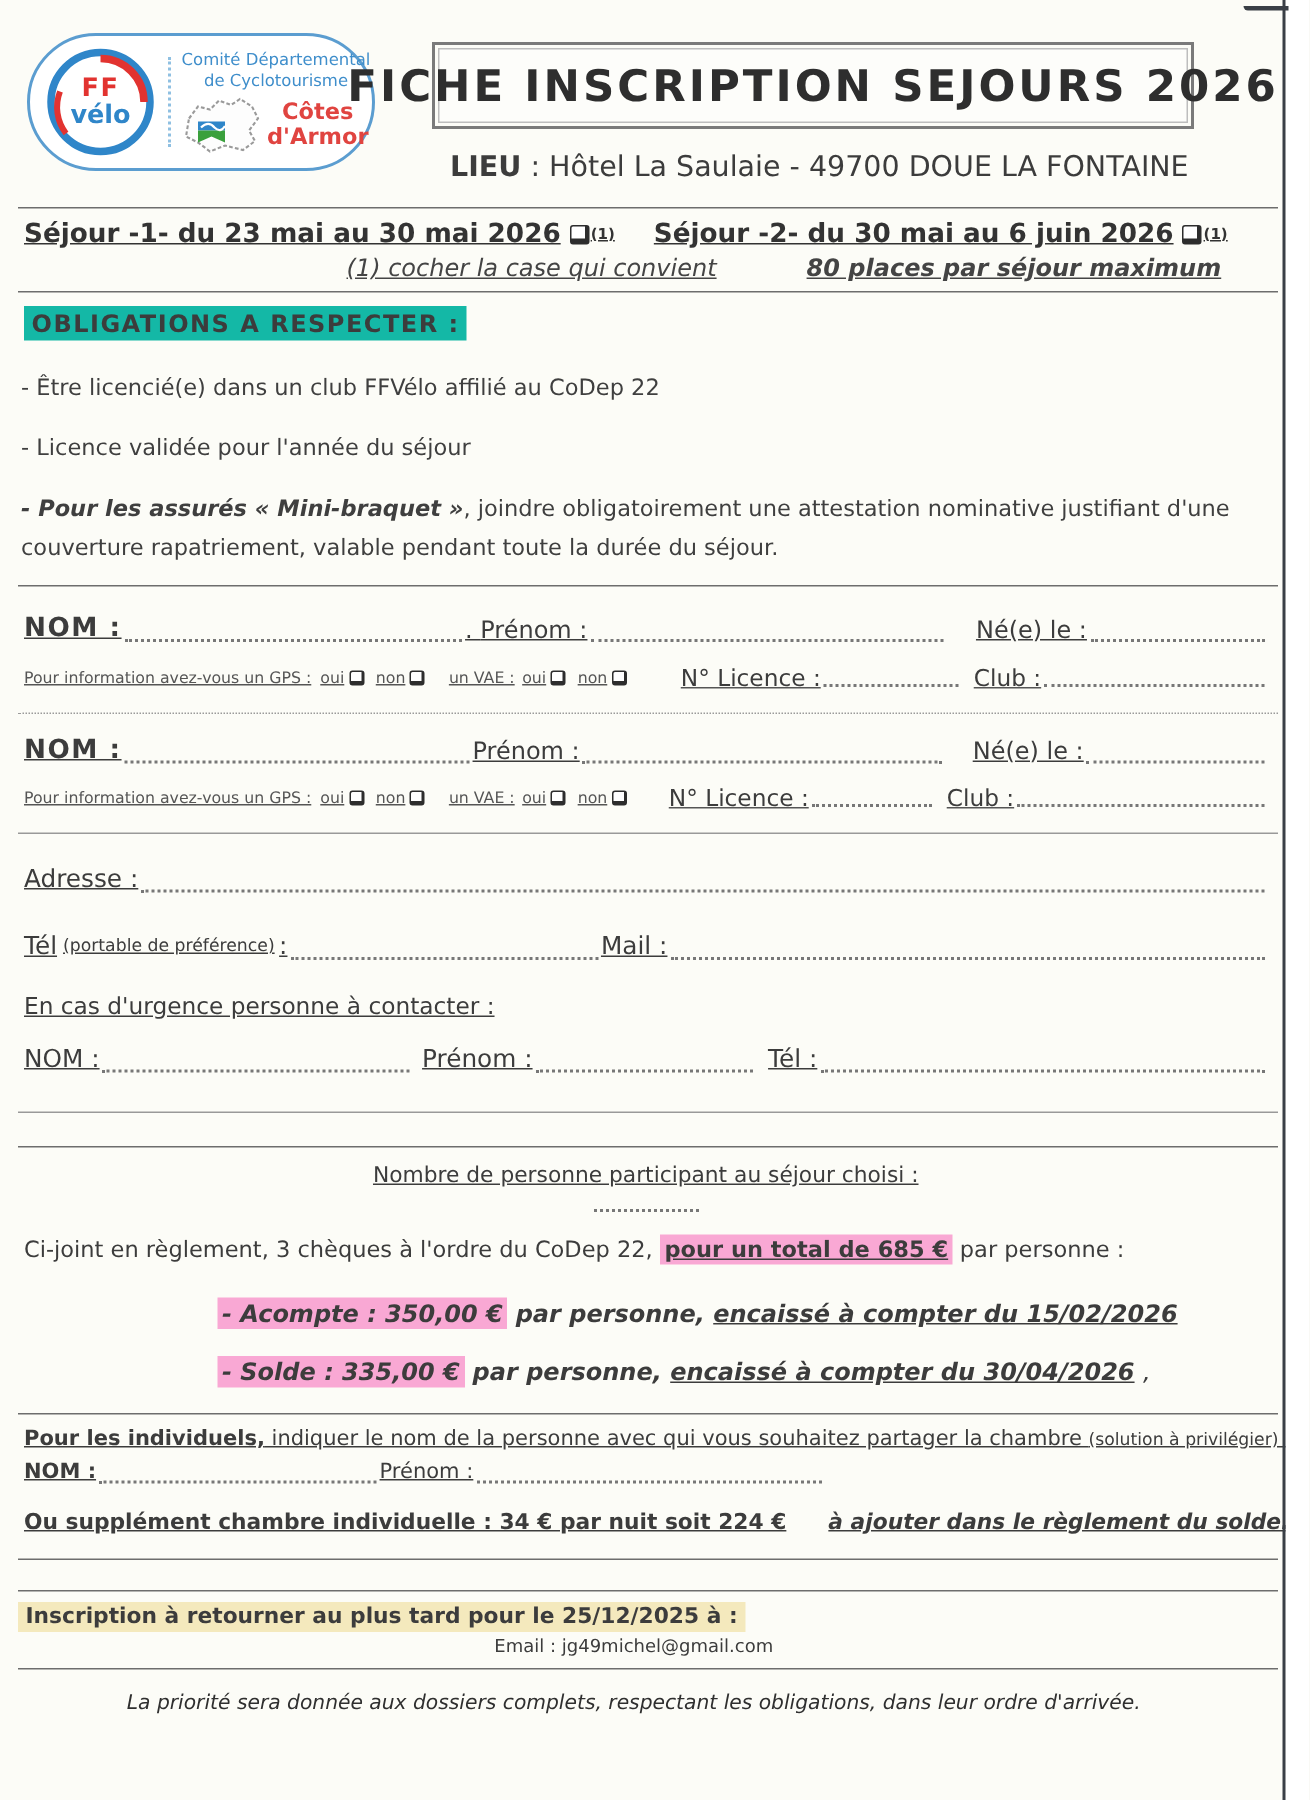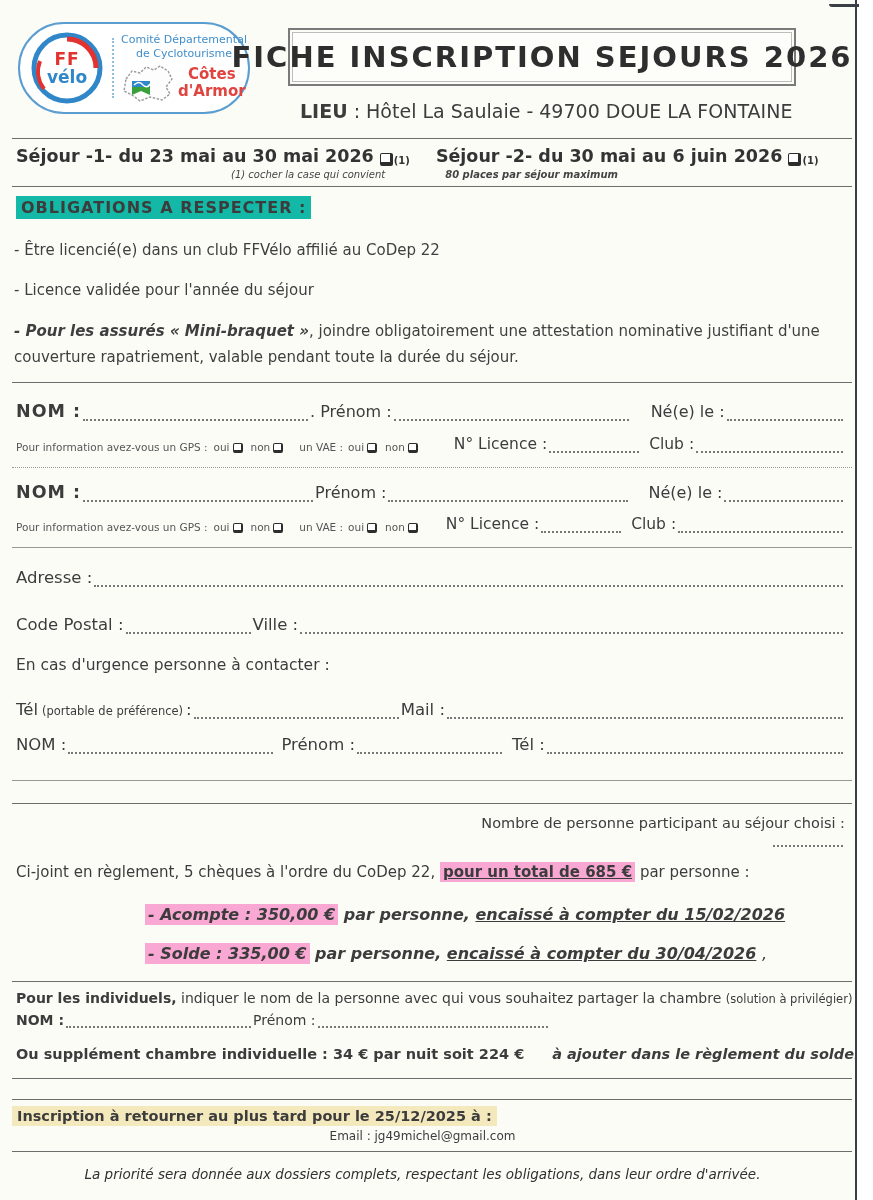--- a/index.html
+++ b/index.html
@@ -47,37 +47,37 @@
   .title-box span { font-size:29px; font-weight:bold; color:#2e2e2e; letter-spacing:2px; white-space:nowrap; }
 
   .lieu { position:absolute; left:300px; top:100px; font-size:19px; white-space:nowrap; }
   .lieu b { font-weight:bold; }
 
   
   .hr { position:relative; width:840px; margin-left:12px; border-top:1.6px solid #6d6d6d; }
   .hr.thin { border-top:1px solid #999; }
   .hr.dotfine { border-top:1.5px dotted #9a9a9a; }
 
-  .row { display:flex; align-items:flex-end; margin:0 28px 0 16px; white-space:nowrap; }
+  .row { display:flex; align-items:center; margin:0 28px 0 16px; white-space:nowrap;text-decoration:underline; }
   .dots { flex:1 1 auto; border-bottom:2px dotted #777; height:1.1em; margin:0 2px; min-width:20px; }
   .dots.fixed { flex:0 0 auto; }
 
   .cb { display:inline-block; width:13px; height:13px; background:#fff;
         border:1.5px solid #2d2d2d; border-bottom-width:4.5px; border-right-width:3px;
         border-radius:2px; vertical-align:-1px; margin:0 1px 0 6px; }
   .sup1 { font-size:10px; vertical-align:-2px; }
 
   .hl-bright { background:#f9a8d4; padding:1px 3px; }
   .hl-pale { background:#14b8a6; padding:2px 5px; }
   .hl-footer { background:#f4e9bd; padding:2px 5px; }
 
   
   .sejour-row { margin-top:7px; font-size:17.5px; font-weight:bold; color:#333; }
   .sejour-row .gap { width:26px; flex:0 0 auto; }
-  .note-row { margin-top:3px; font-size:10px; color:#444; }
+  .note-row { margin-top:3px; font-size:16px; color:#444; }
   .note-row .n1 { font-style:italic; margin-left:215px; }
   .note-row .n2 { font-style:italic; font-weight:bold; margin-left:60px; }
 
   .oblig-head { margin:9px 0 0 16px; font-size:16px; font-weight:bold; letter-spacing:1px; display:inline-block; }
   .oblig-item { margin:0 28px 0 14px; font-size:15px; color:#3f3f3f; }
   .bi { font-weight:bold; font-style:italic; }
 
   .nom-row { font-size:16px; }
   .nom-row .nom { font-weight:bold; font-size:17.5px; letter-spacing:1px; }
   .gps-row { font-size:10.5px; color:#555; }
@@ -224,55 +224,49 @@
     <span class="big" style="margin-left:8px">Club :</span>
     <span class="dots"></span>
   </div>
 
   <div class="hr thin" style="margin-top:14px"></div>
 
   <div class="row addr-row" style="margin-top:20px">
     <span>Adresse :</span>
     <span class="dots"></span>
   </div>
-  <div class="row addr-row" style="margin-top:28px">
-    <span>Code Postal :</span>
-    <span class="dots fixed" style="width:125px"></span>
-    <span>Ville :</span>
-    <span class="dots"></span>
-  </div>
-  <div class="row" style="margin-top:22px; font-size:15.5px">
-    <span>En cas d'urgence personne à contacter :</span>
-  </div>
   <div class="row addr-row" style="margin-top:26px">
     <span>Tél</span>
     <span class="small-note" style="margin:0 3px 1px 4px">(portable de préférence)</span>
     <span>:</span>
     <span class="dots fixed" style="width:205px"></span>
     <span>Mail :</span>
     <span class="dots"></span>
   </div>
+  <div class="row" style="margin-top:22px; font-size:15.5px">
+    <span>En cas d'urgence personne à contacter :</span>
+  </div>
   <div class="row addr-row" style="margin-top:16px">
     <span>NOM :</span>
     <span class="dots fixed" style="width:205px"></span>
     <span style="margin-left:6px">Prénom :</span>
     <span class="dots fixed" style="width:145px"></span>
     <span style="margin-left:8px">Tél :</span>
     <span class="dots"></span>
   </div>
 
   <div class="hr thin" style="margin-top:26px"></div>
   <div class="hr" style="margin-top:22px"></div>
 
   <div class="row pay" style="margin-top:11px">
     <span>Nombre de personne participant au séjour choisi :</span>
     <span class="dots fixed" style="width:70px"></span>
   </div>
   <div class="pay-line" style="margin-top:16px">
-    <span>Ci-joint en règlement, 5 chèques à l'ordre du CoDep 22,</span>
+    <span>Ci-joint en règlement, 3 chèques à l'ordre du CoDep 22,</span>
     <span class="hl-bright" style="font-weight:bold; text-decoration:underline;">pour un total de 685 €</span>
     <span>par personne :</span>
   </div>
   <div class="installment" style="margin-top:24px">
     <span class="hl-bright">- Acompte : 350,00 €</span>
     <span>par personne,</span>
     <span class="ul">encaissé à compter du 15/02/2026</span>
   </div>
   <div class="installment" style="margin-top:20px; ">
     <span class="hl-bright">- Solde : 335,00 €</span>

